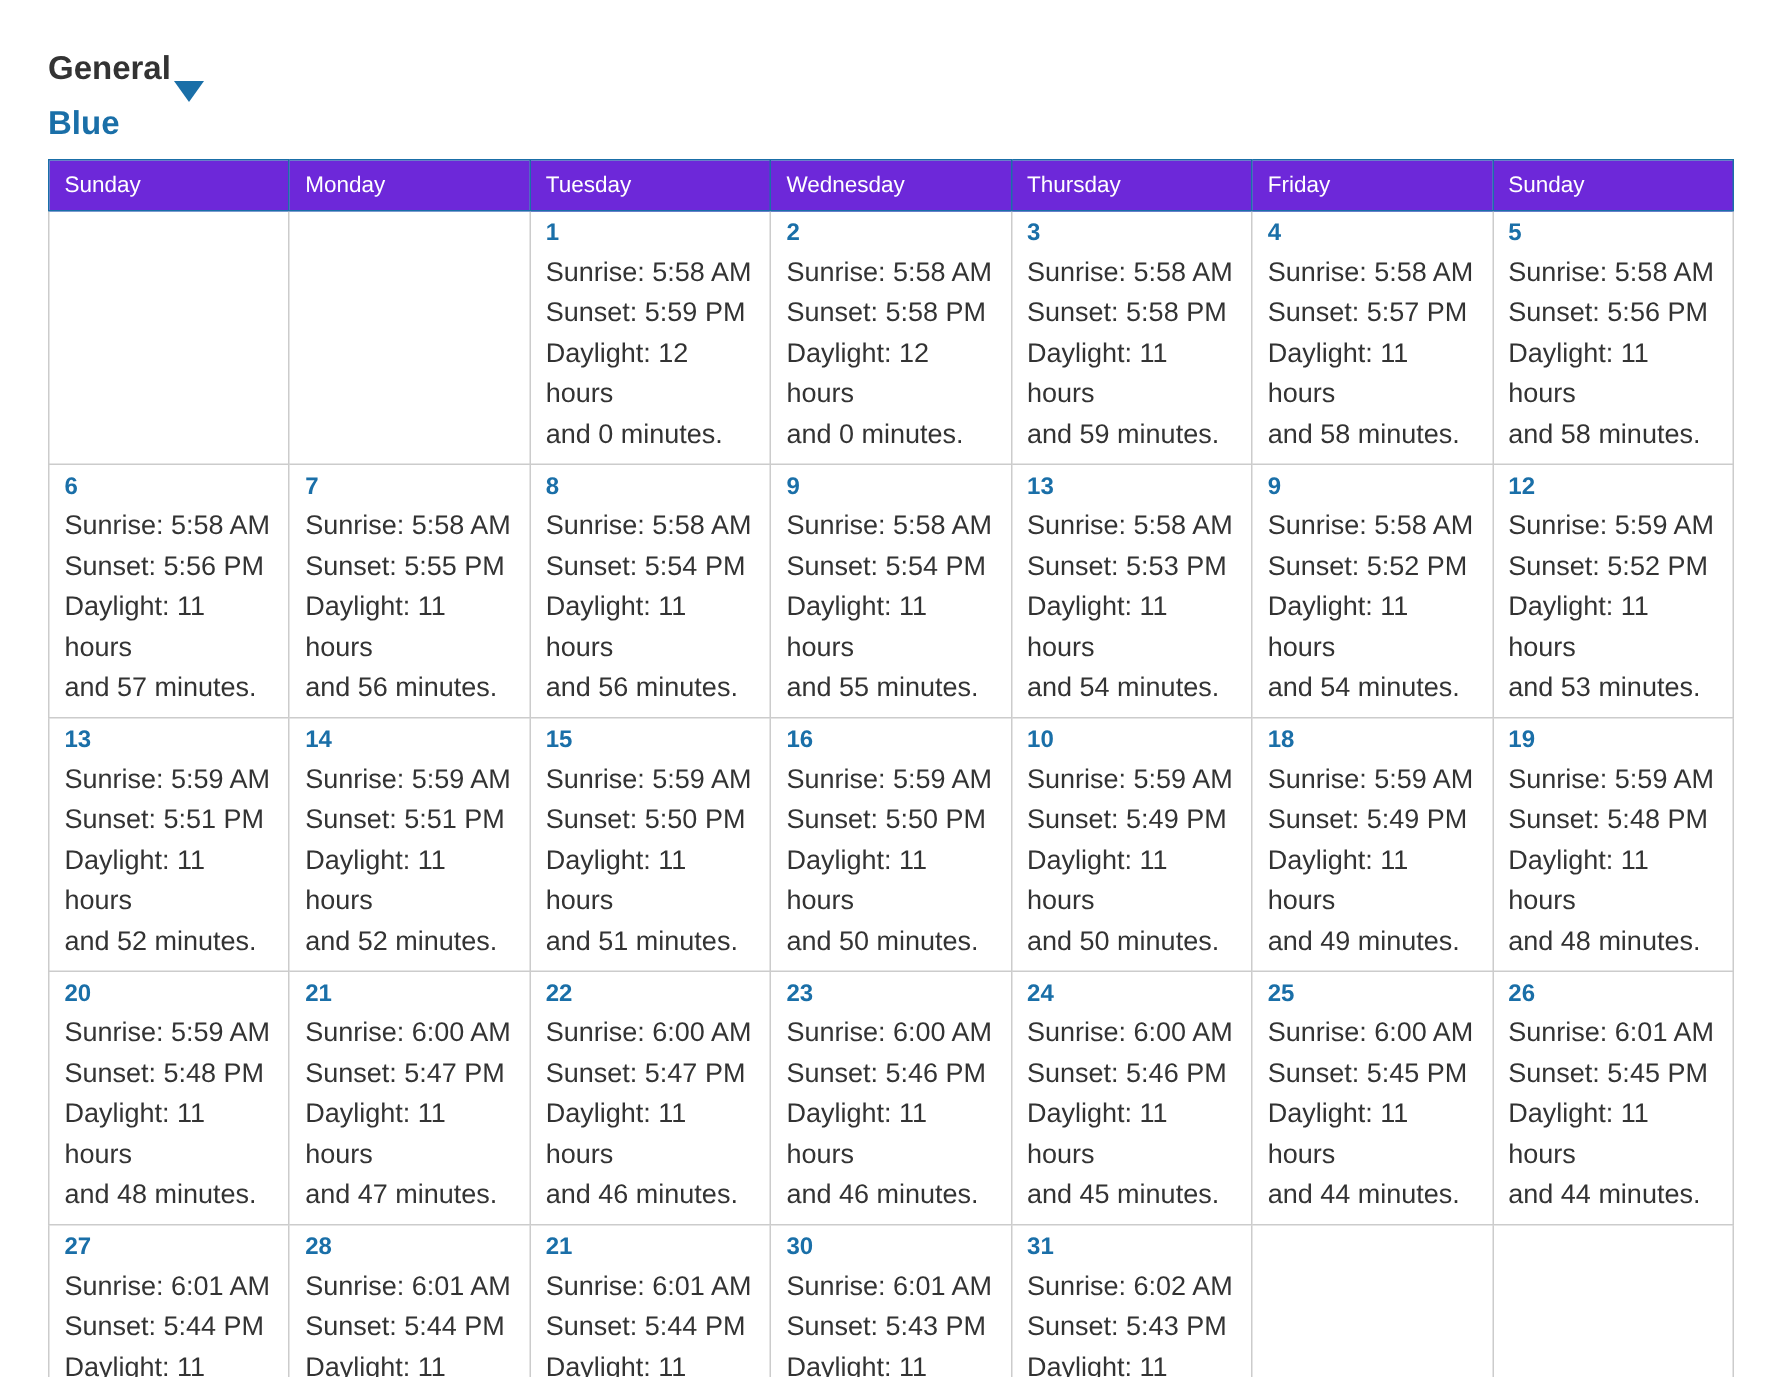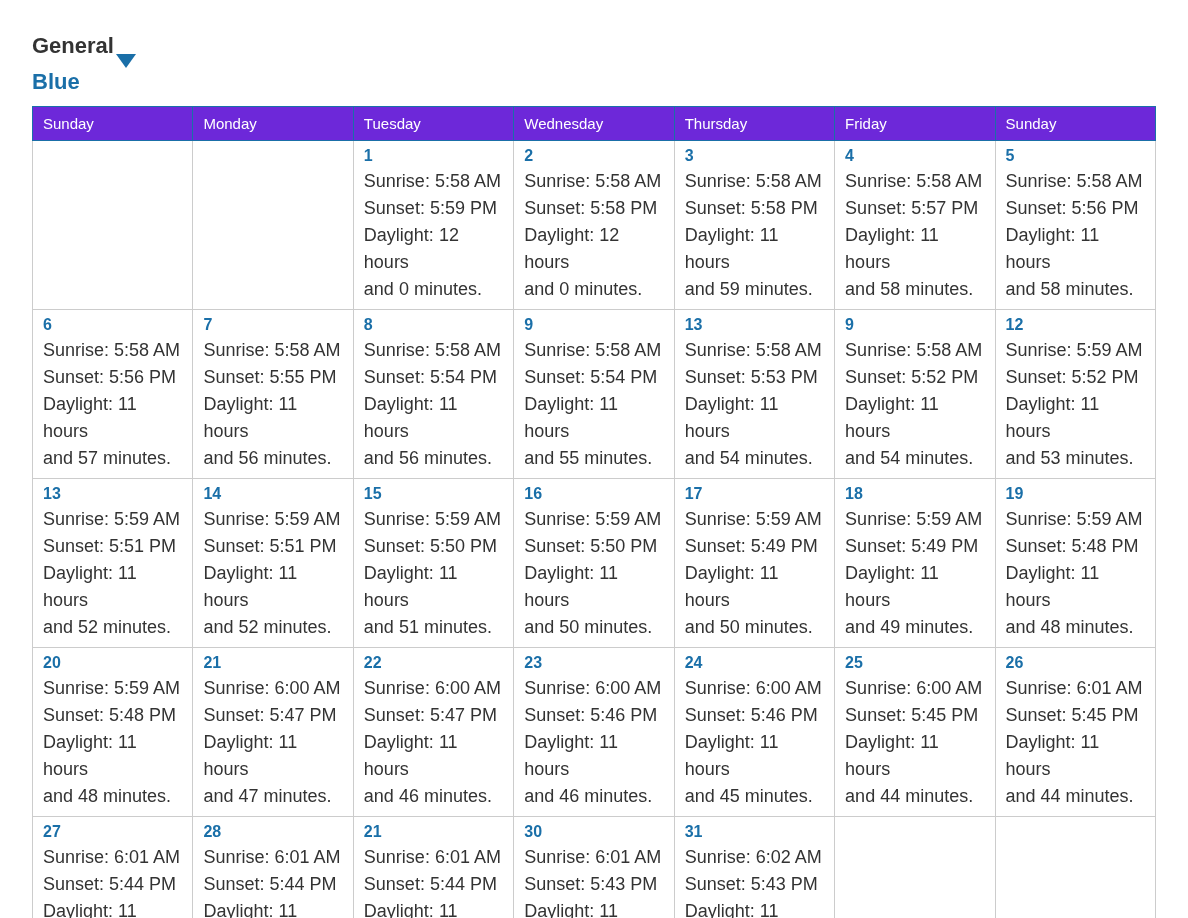--- a/index.html
+++ b/index.html
@@ -237,21 +237,21 @@
 and 51 minutes.</div>
         </td>
         <td>
           <span class="day-number">16</span>
           <div class="day-info" style="white-space: pre-line;">Sunrise: 5:59 AM
 Sunset: 5:50 PM
 Daylight: 11 hours
 and 50 minutes.</div>
         </td>
         <td>
-          <span class="day-number">17</span>
+          <span class="day-number">10</span>
           <div class="day-info" style="white-space: pre-line;">Sunrise: 5:59 AM
 Sunset: 5:49 PM
 Daylight: 11 hours
 and 50 minutes.</div>
         </td>
         <td>
           <span class="day-number">18</span>
           <div class="day-info" style="white-space: pre-line;">Sunrise: 5:59 AM
 Sunset: 5:49 PM
 Daylight: 11 hours

